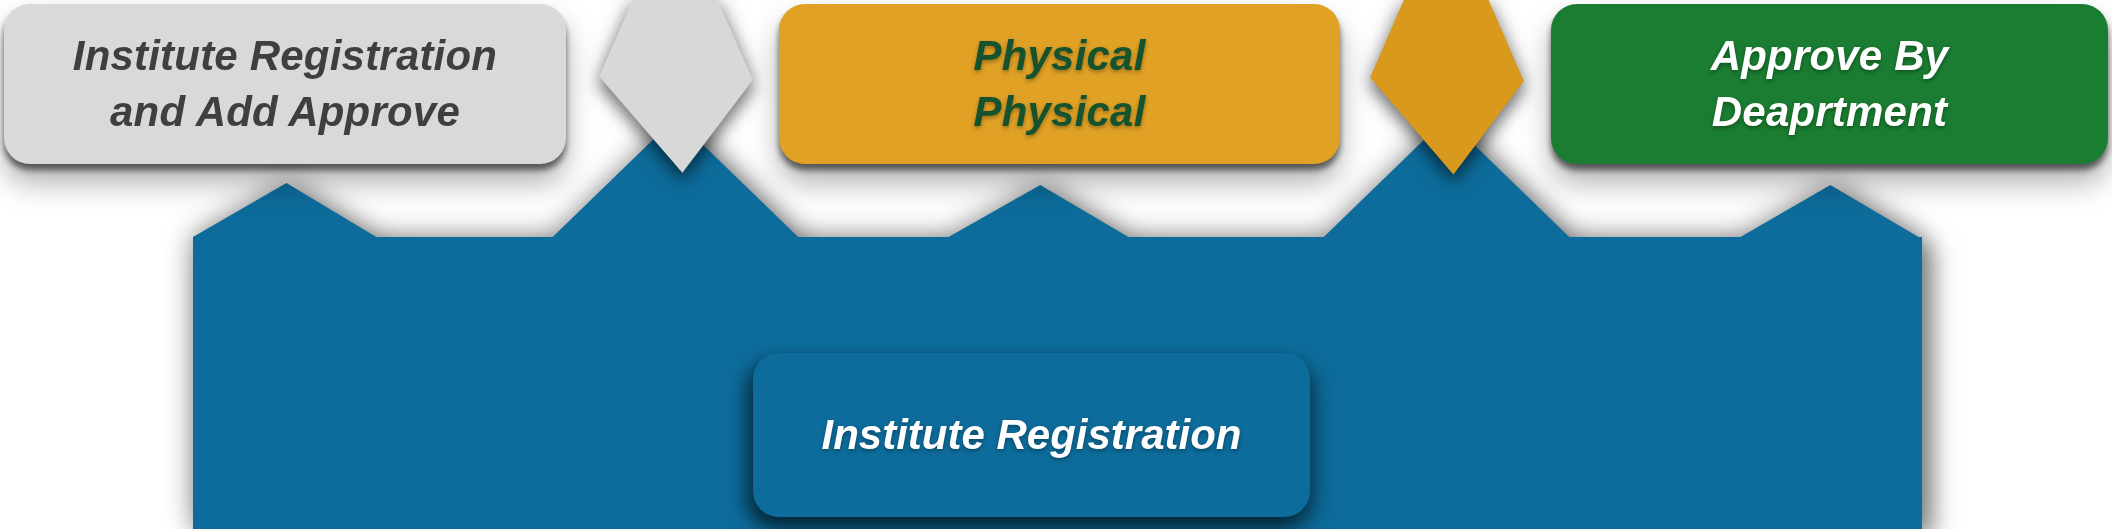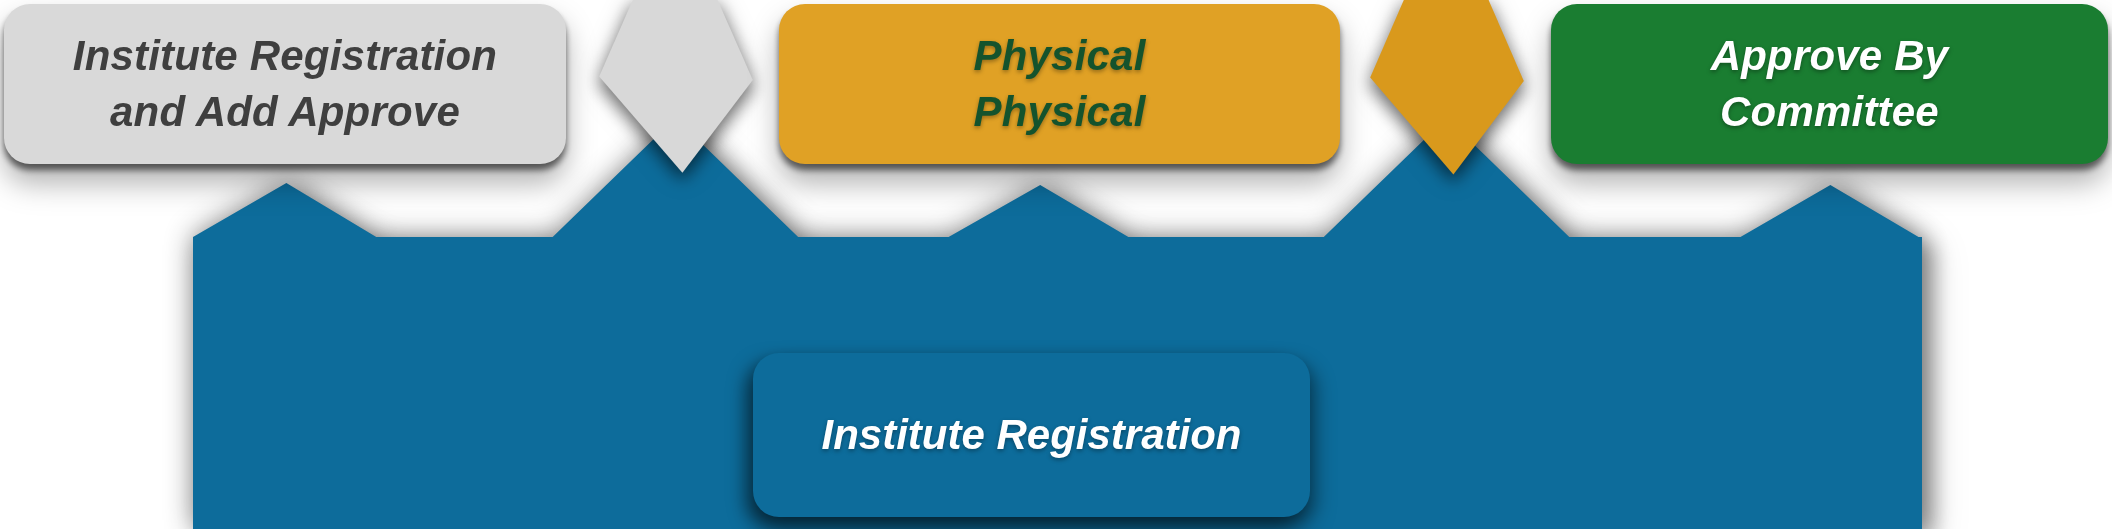--- a/index.html
+++ b/index.html
@@ -104,18 +104,18 @@
     <div class="shadow-box">
       <div class="step light-text" id="step-2" style="background: rgb(224, 161, 37); color: #14532d;">
         <span class="line">Physical</span>
         <span class="line">Physical</span>
       </div>
     </div>
 
     <div class="shadow-box">
       <div class="step light-text" id="step-3" style="background: rgb(26, 125, 49); color: #ffffff;">
         <span class="line">Approve By</span>
-        <span class="line">Committee</span>
+        <span class="line">Deaprtment</span>
       </div>
     </div>
   </div>
 
 </div>
 
 </body></html>

